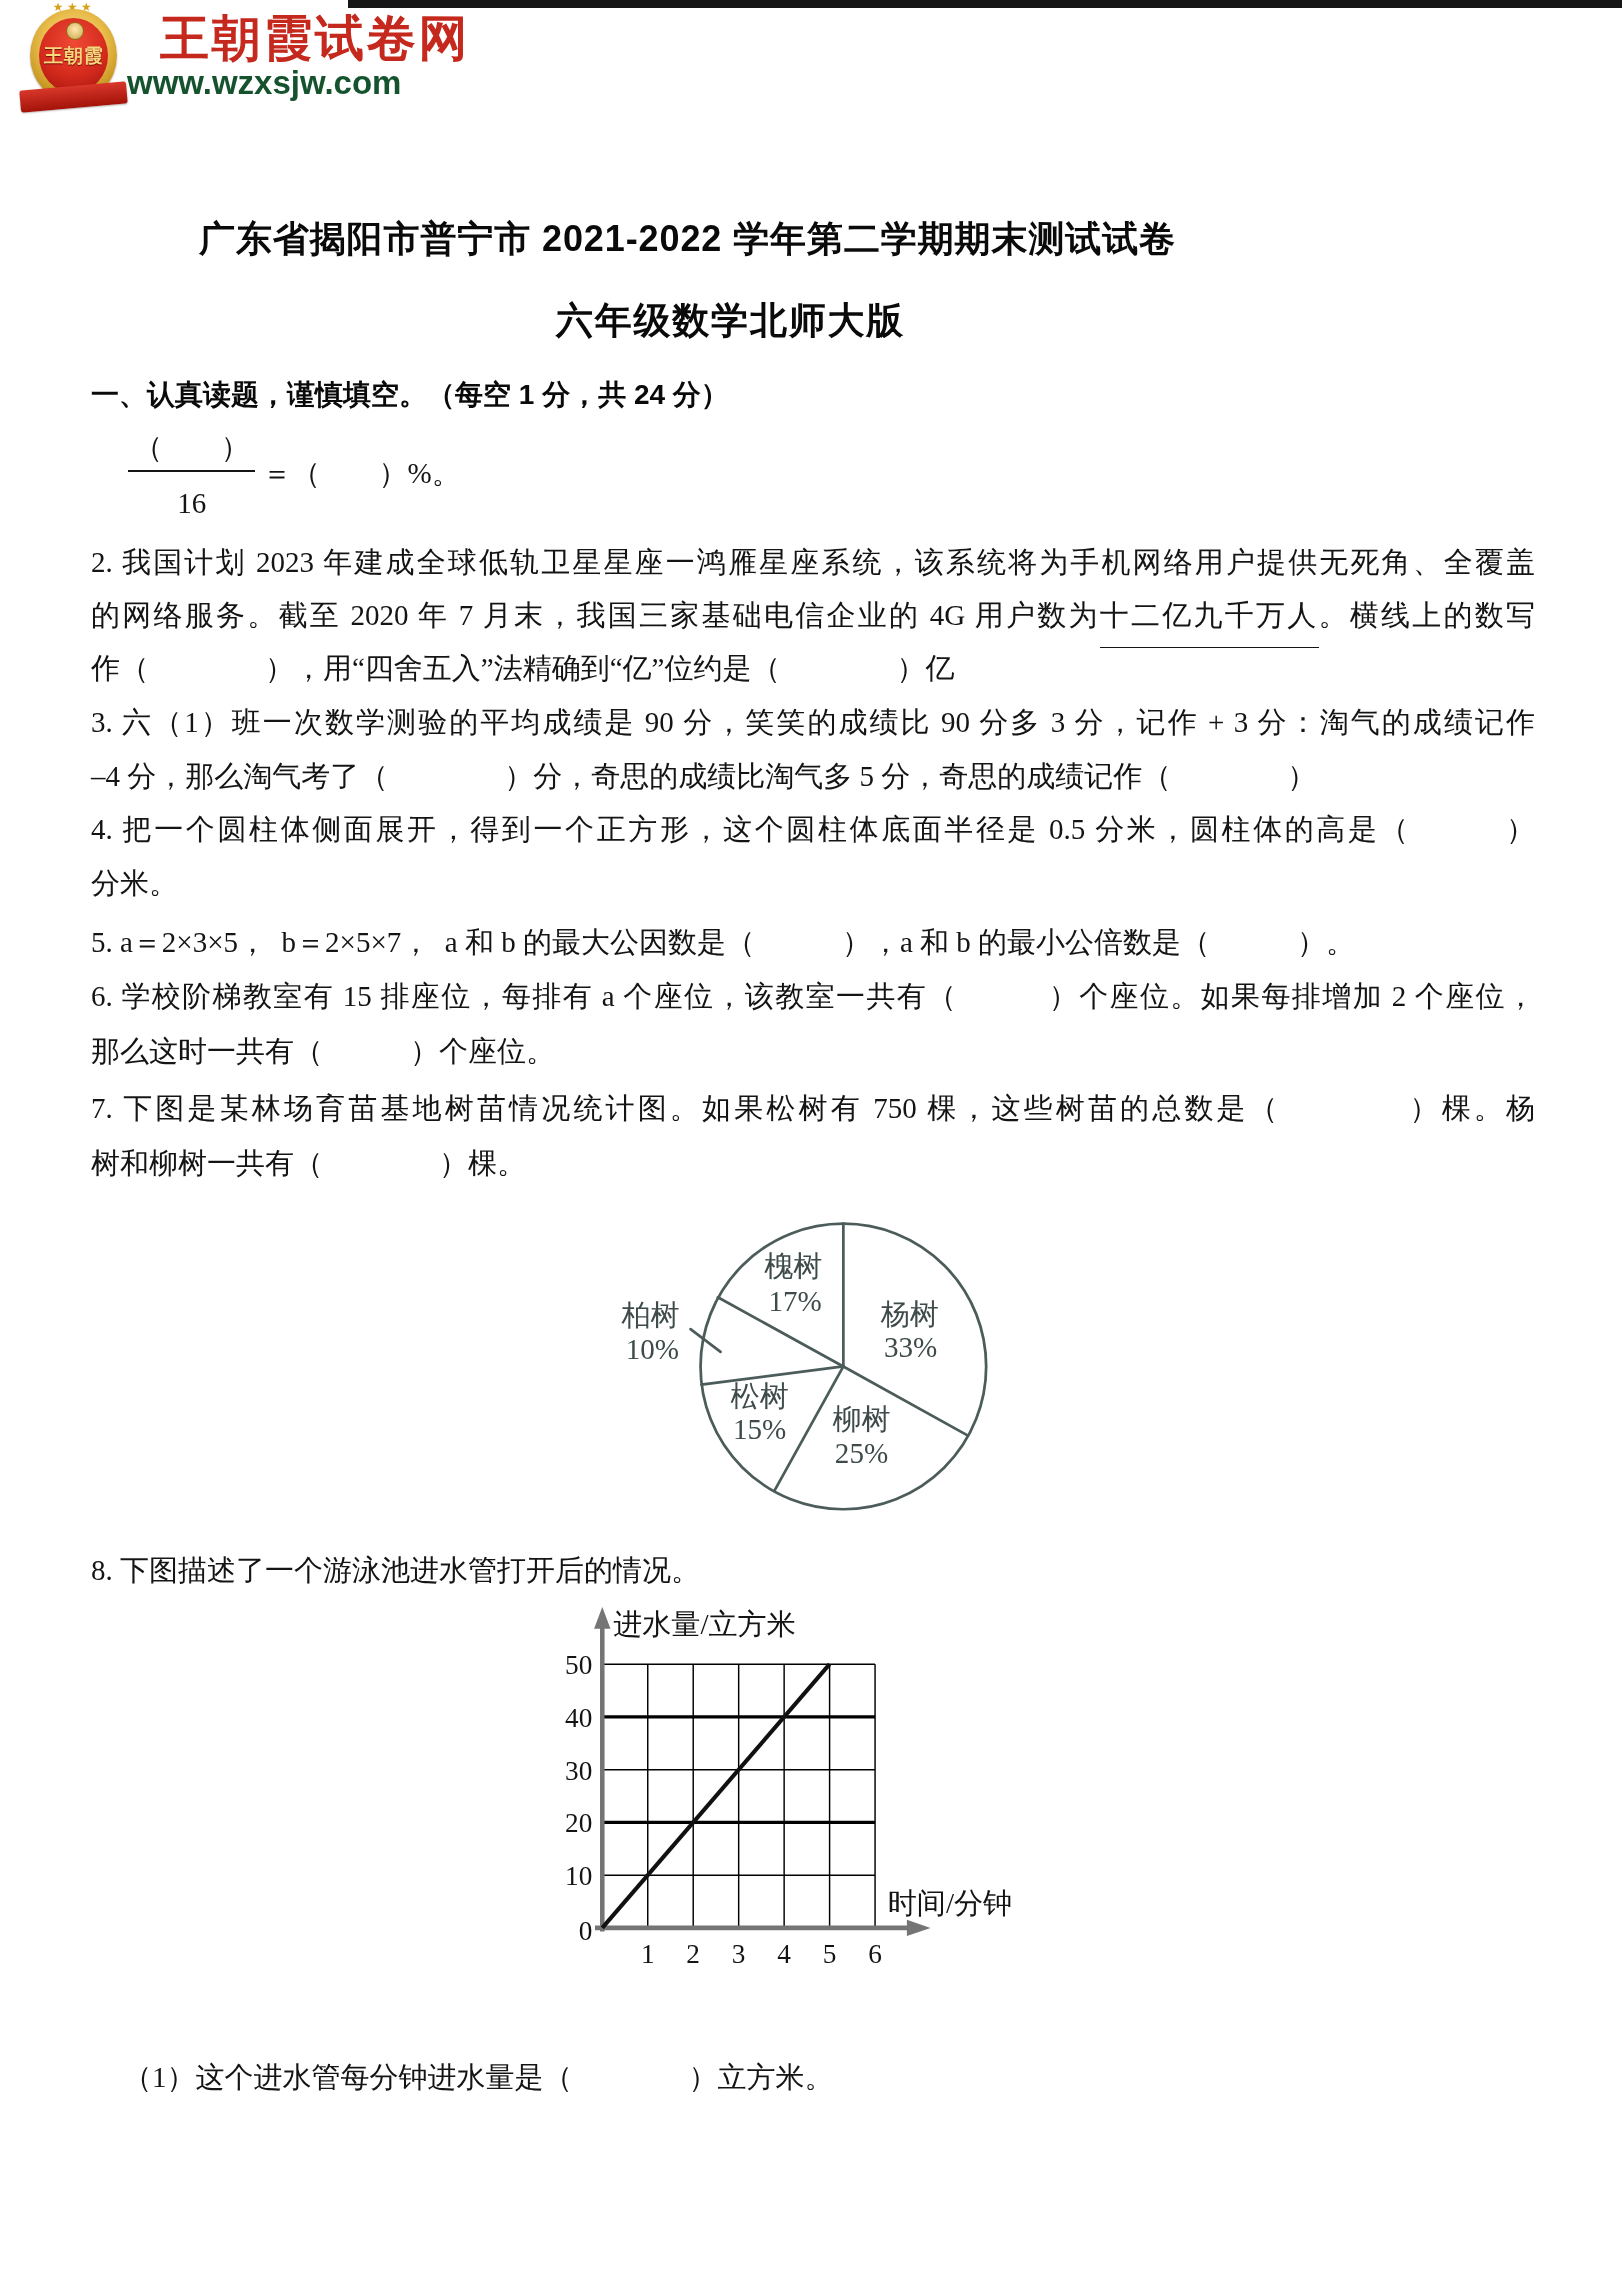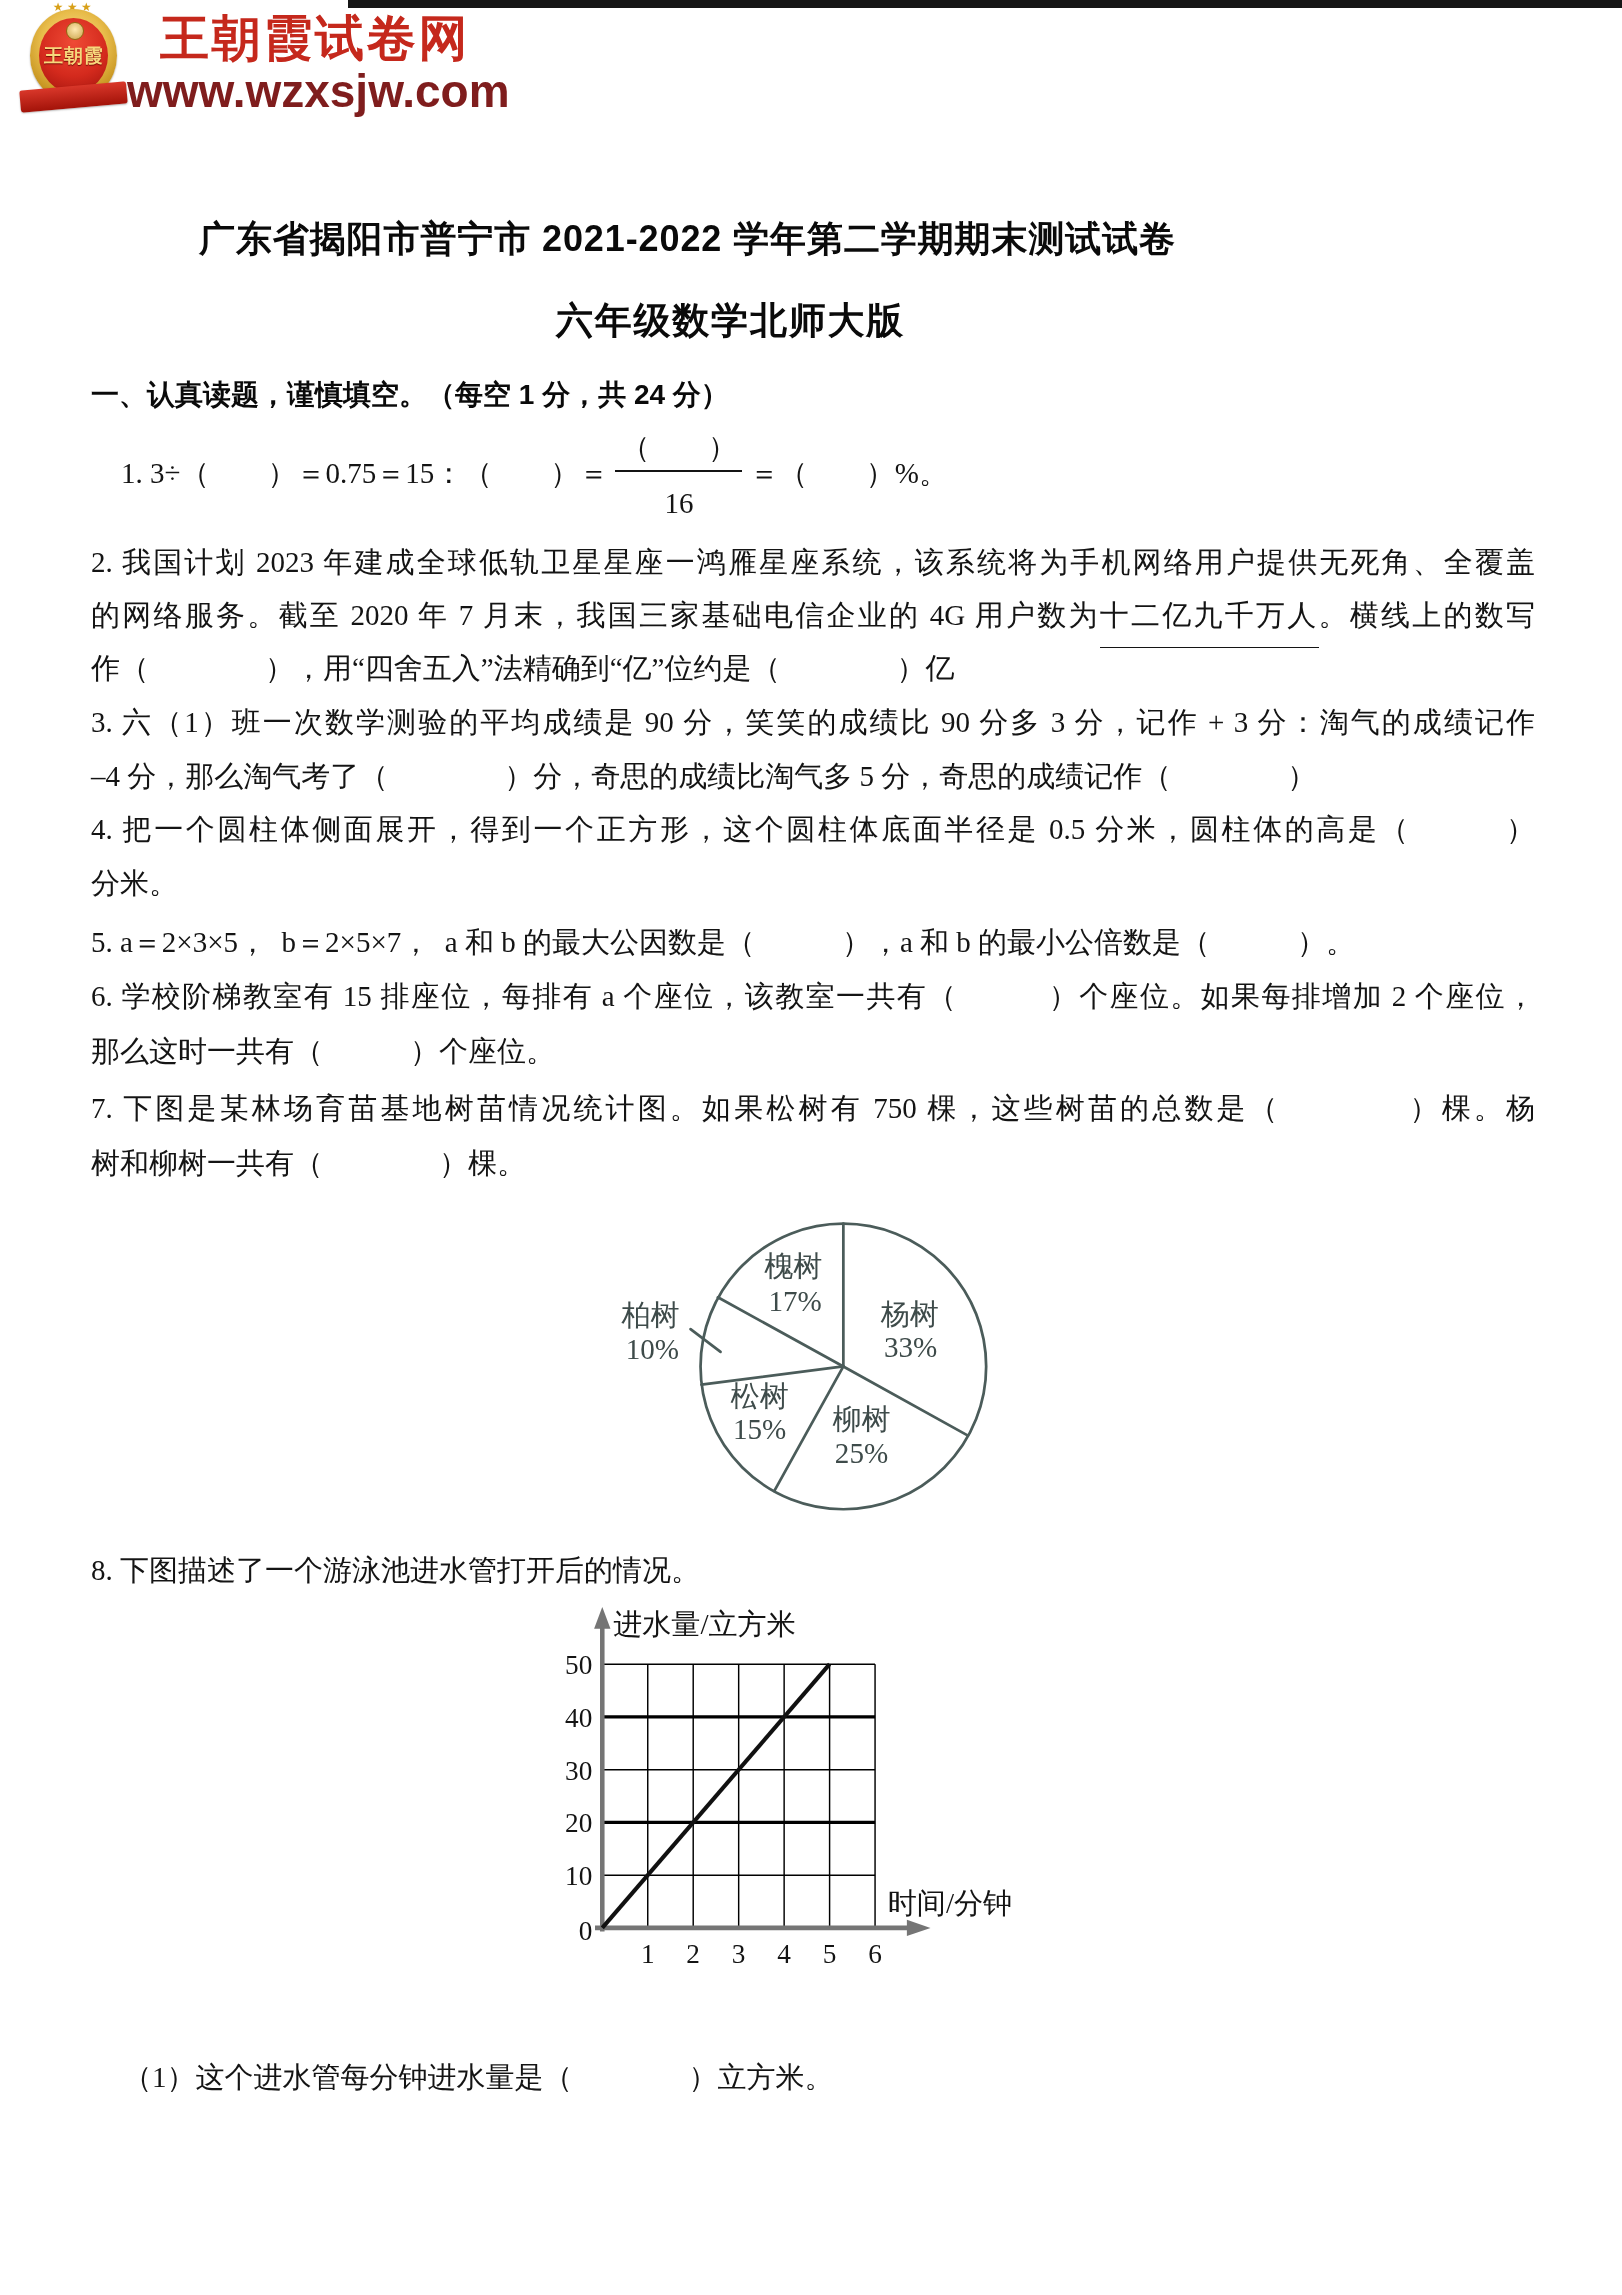--- a/index.html
+++ b/index.html
@@ -27,21 +27,21 @@
   .badge .portrait { position:absolute; left:43px; top:20px; width:16.4px; height:16.4px; border-radius:50%;
     background:radial-gradient(circle at 50% 40%, #ffe9b0, #caa24a); border:0.9px solid #8f6a12; }
   .badge .ribbon { position:absolute; left:-2.7px; top:84px; width:107px; height:22px;
     background:linear-gradient(#d9372a,#a31309); transform:rotate(-5deg); border-radius:2.7px;
     box-shadow:0 0.9px 1.8px rgba(0,0,0,.3); }
   .brand-name { position:absolute; left:129px; top:5.5px;
     font-family:"Liberation Sans","DejaVu Sans",sans-serif; font-weight:bold;
     font-size:49px; letter-spacing:2.7px; color:#c5281c;margin-left:31px; }
   .brand-url { position:absolute; left:127px; top:64px;
     font-family:"Liberation Sans","DejaVu Sans",sans-serif; font-weight:bold;
-    font-size:46px; color:#7f1d1d; }
+    font-size:33px; color:#14532d; }
 
   
   .title { position:absolute; left:0; top:215px; width:1375px; text-align:center;
     font-family:"Liberation Sans","DejaVu Sans",sans-serif; font-weight:bold;
     font-size:36px; color:#0a0a0a; letter-spacing:0.9px; }
   .subtitle { position:absolute; left:0; top:296px; width:1461px; text-align:center;
     font-family:"Liberation Sans","DejaVu Sans",sans-serif; font-weight:bold;
     font-size:37px; color:#0a0a0a; letter-spacing:1.8px; }
   .sec-head { position:absolute; left:91px; top:376px;
     font-family:"Liberation Sans","DejaVu Sans",sans-serif; font-weight:bold;
@@ -81,21 +81,20 @@
   <div class="ribbon"></div>
 </div>
 <div class="brand-name">王朝霞试卷网</div>
 <div class="brand-url">www.wzxsjw.com</div>
 
 <div class="title">广东省揭阳市普宁市 2021-2022 学年第二学期期末测试试卷</div>
 <div class="subtitle">六年级数学北师大版</div>
 <div class="sec-head">一、认真读题，谨慎填空。（每空 1 分，共 24 分）</div>
 
 <div class="q1line">
-  <span>1. 3÷（　　）＝0.75＝15：（　　）＝</span>
   <span class="frac">
     <span class="num">（　　）</span>
     <span class="den">16</span>
   </span>
   <span>＝（　　）%。</span>
 </div>
 
 <div class="tline just" style="top:542px">2. 我国计划 2023 年建成全球低轨卫星星座一鸿雁星座系统，该系统将为手机网络用户提供无死角、全覆盖</div>
 <div class="tline just" style="top:595px"><span>的网络服务。截至 2020 年 7 月末，我国三家基础电信企业的 4G 用户数为</span><span class="u">十二亿九千万人</span><span>。横线上的数写</span></div>
 <div class="tline" style="top:648px">作（　　　　），用“四舍五入”法精确到“亿”位约是（　　　　）亿</div>

